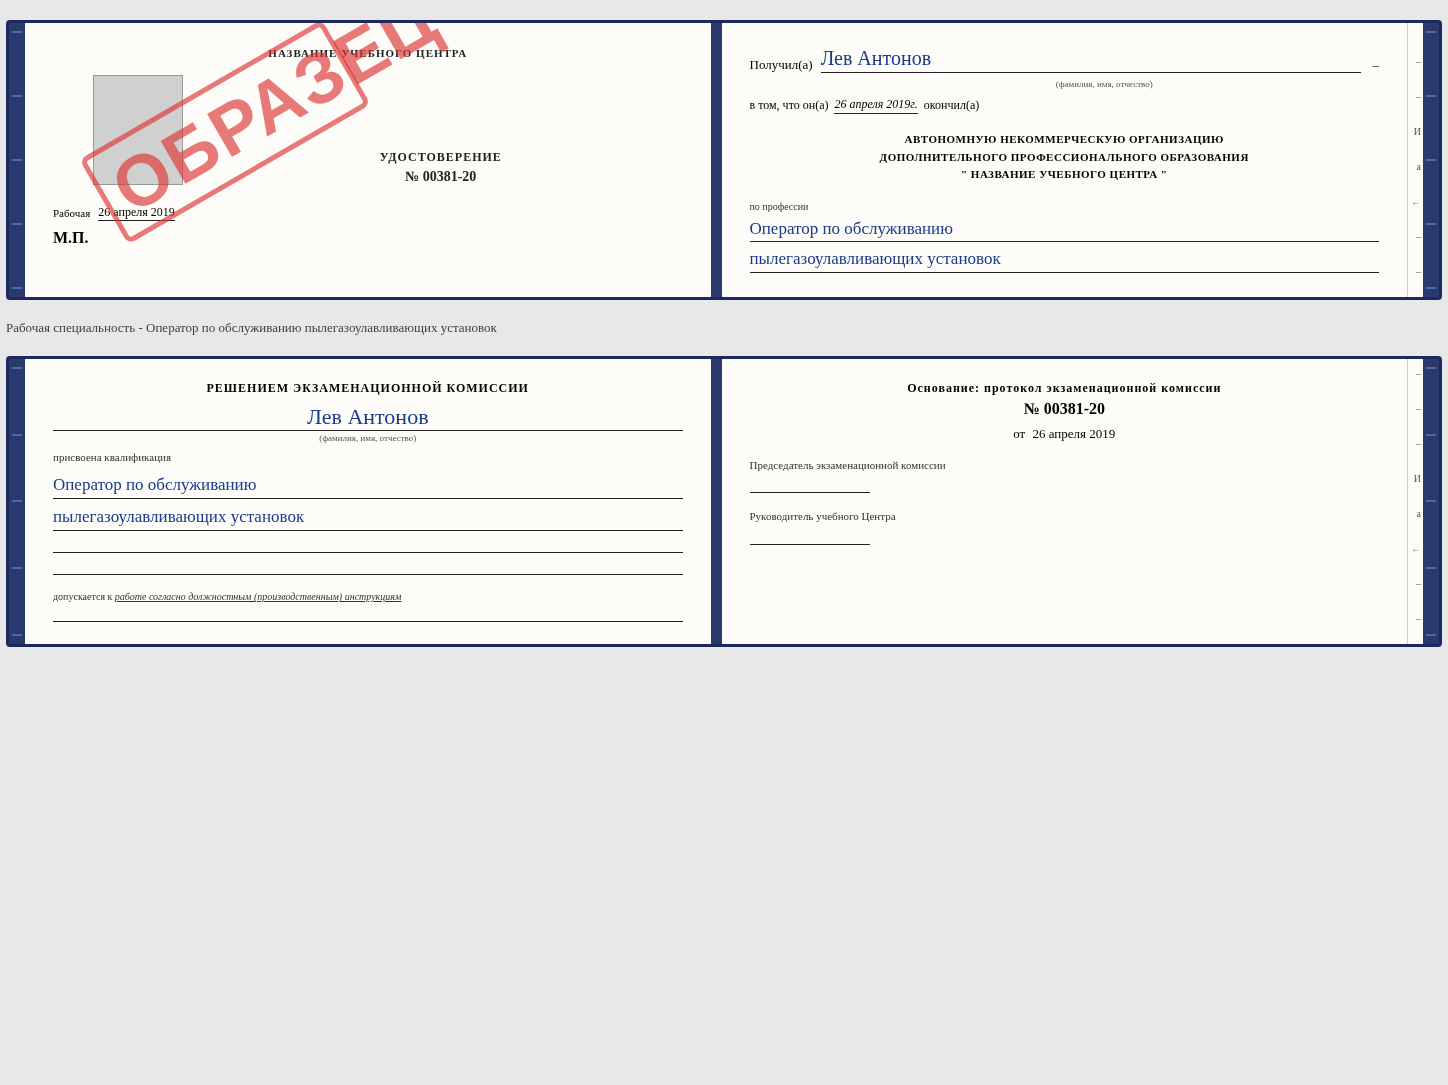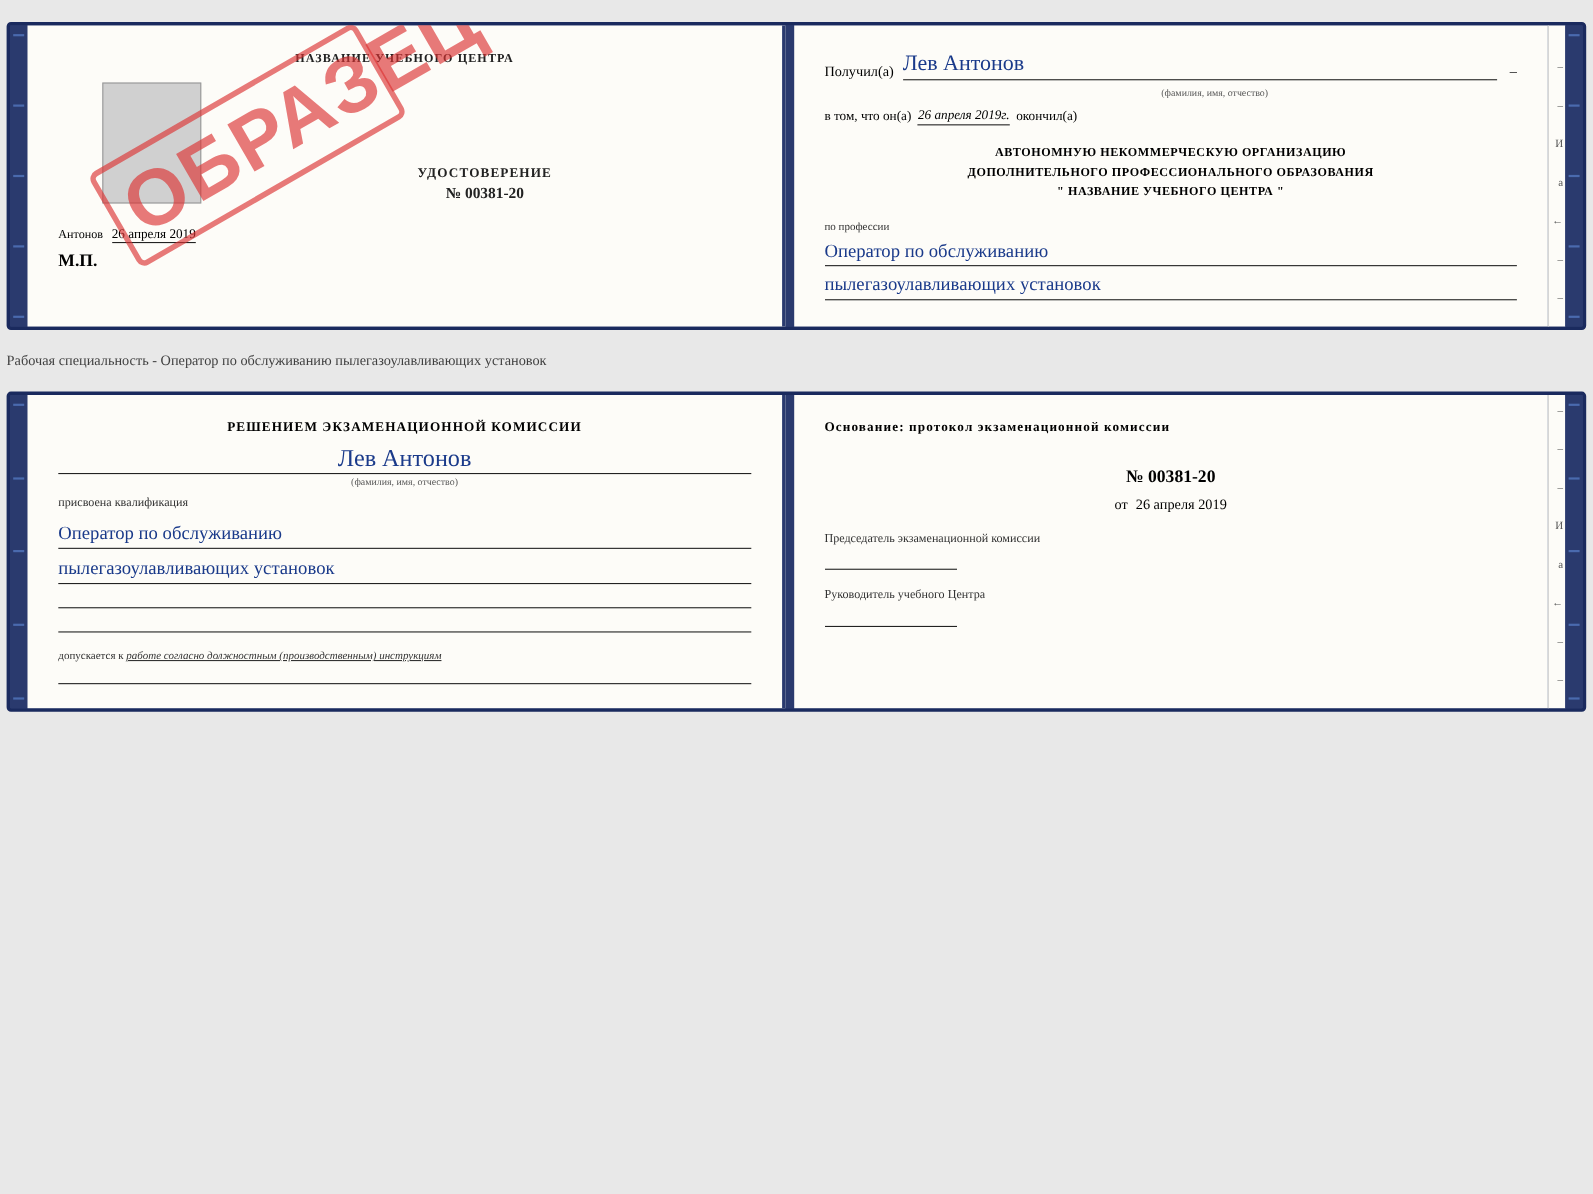--- a/index.html
+++ b/index.html
@@ -298,22 +298,22 @@
     .dopusk-value {
       font-style: italic;
       text-decoration: underline;
       font-size: 10px;
     }
 
     .osnovanie-text {
       font-size: 12px;
       font-weight: bold;
       letter-spacing: 1px;
-      text-align: left;
-      margin-bottom: 29px;
+      text-align: center;
+      margin-bottom: 4px;
     }
 
     .protocol-number {
       font-size: 16px;
       font-weight: bold;
       text-align: center;
       margin-bottom: 8px;
     }
 
     .ot-date {
@@ -383,21 +383,21 @@
           <div class="cert-label">УДОСТОВЕРЕНИЕ</div>
           <div class="cert-number">№ 00381-20</div>
         </div>
       </div>
 
       <div class="obrazec-stamp">
         <span class="obrazec-text">ОБРАЗЕЦ</span>
       </div>
 
       <div class="diploma-date-row">
-        <span>Антонов</span>
+        <span>Рабочая</span>
         <span class="underline-field" style="font-size:12px;">26 апреля 2019</span>
       </div>
 
       <div class="mp-label">М.П.</div>
     </div>
 
     <div style="width:8px; background:#2a3a6e;"></div>
 
     <div class="diploma-right">
       <div class="poluchil-row">

